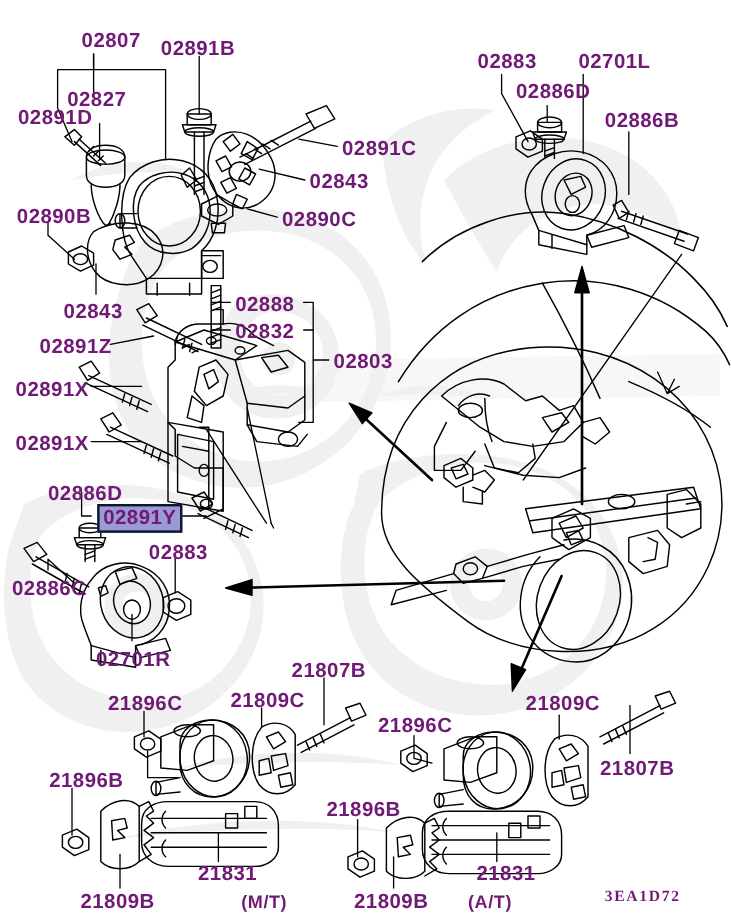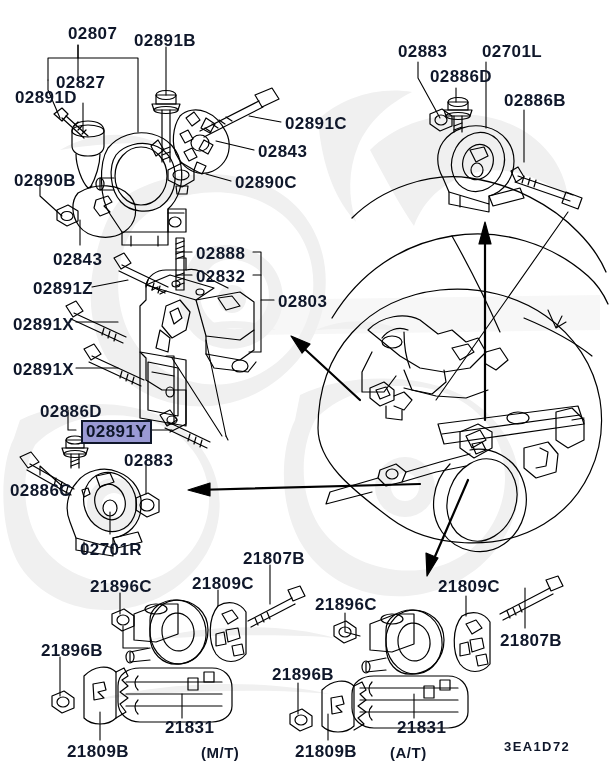--- a/index.html
+++ b/index.html
@@ -34,40 +34,41 @@
     position:absolute;
     left:0; top:0;
     width:609px; height:768px;
     z-index:3;
   }
   .lbl{
     position:absolute;
     font-family:"Liberation Sans", sans-serif;
     font-size:17px;
     font-weight:700;
-    color:#0f172a;
+    color:#701a75;
     letter-spacing:0.4px;
     white-space:nowrap;
     line-height:1;
   }
   .lbl.hl{
     background:#9a9ad4;
     border:2px solid #0f172a;
     padding:1px 3px 2px 3px;
     margin-left:-4px;
     margin-top:-3px;
   }
   .lbl.small{
     font-size:15px;
     letter-spacing:0.5px;
   }
   .lbl.code{
     font-size:13px;
     font-weight:700;
     letter-spacing:1.4px;
+    font-family:Liberation Serif, serif;
   }
 </style>
 </head>
 <body>
 
 <div id="stage">
 
   <svg id="watermark" viewBox="0 0 609 768" xmlns="http://www.w3.org/2000/svg">
     <g fill="#f0f0f0" stroke="none">
 

